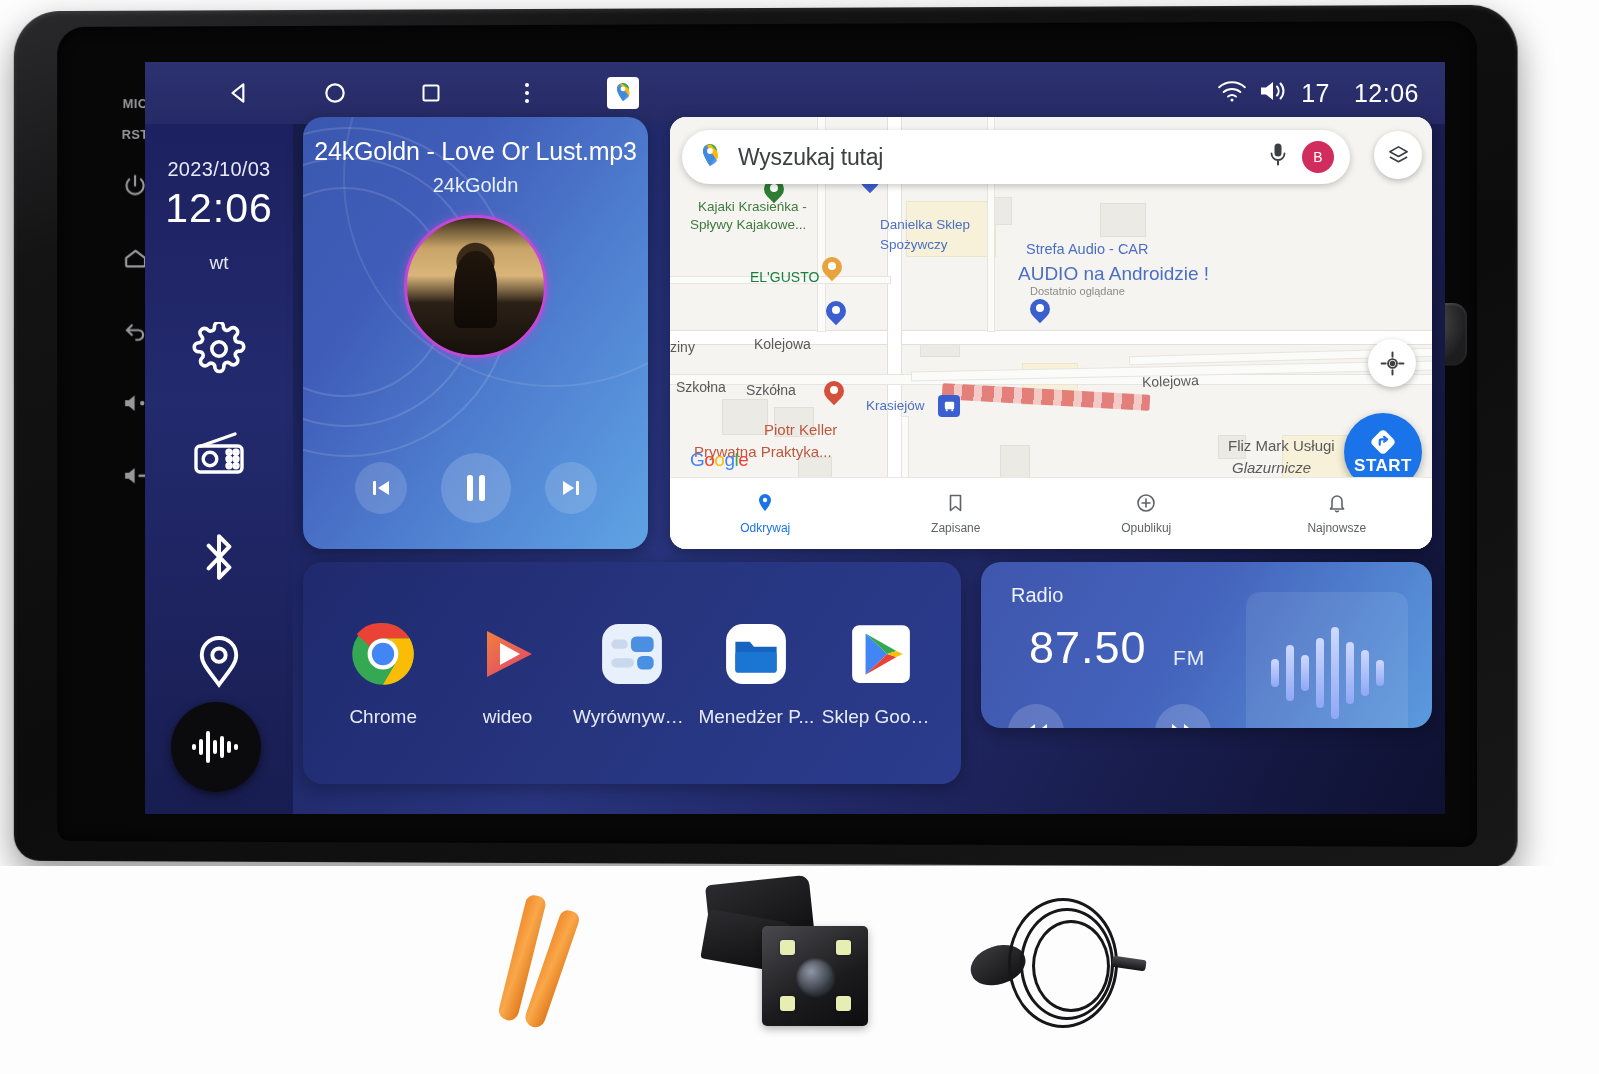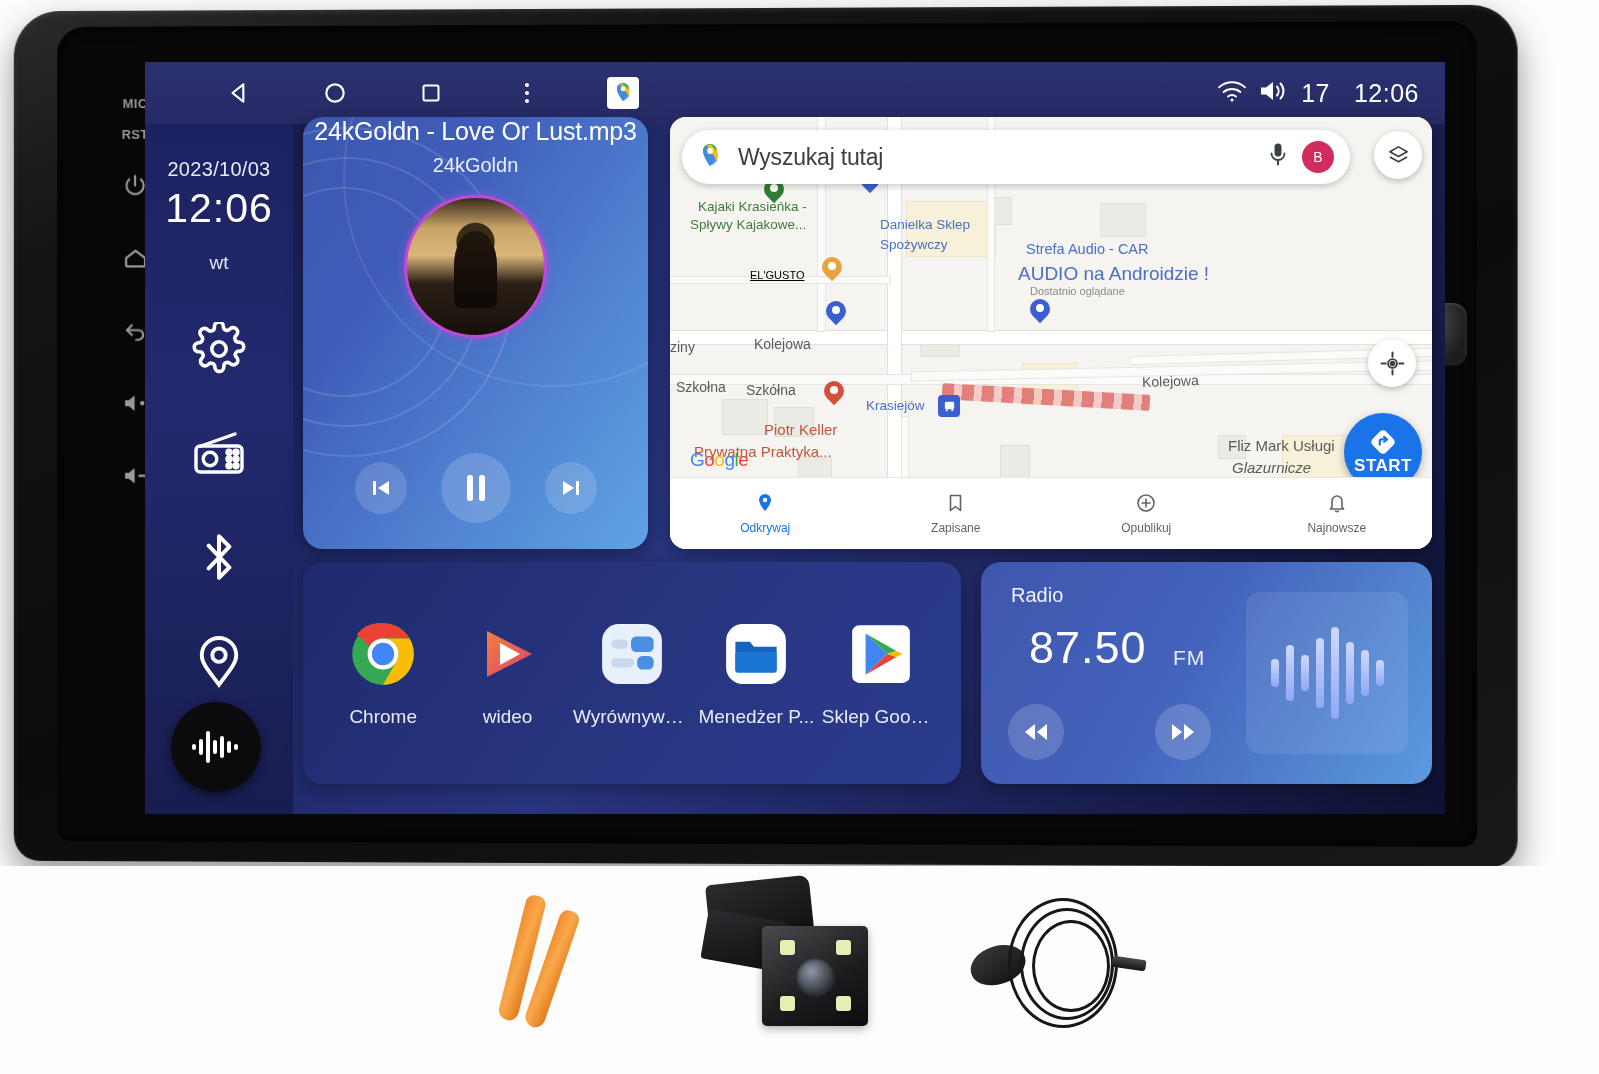--- a/index.html
+++ b/index.html
@@ -107,21 +107,21 @@
     overflow:hidden;
     box-shadow:0 4px 16px rgba(0,0,0,.3);
   }
   .ring { position:absolute; border:2px solid rgba(255,255,255,.13); border-radius:50%; }
   #r1 { width:330px; height:330px; left:-120px; top:10px; }
   #r2 { width:270px; height:270px; left:-92px; top:40px; }
   #r3 { width:210px; height:210px; left:-64px; top:70px; }
   #r4 { width:420px; height:420px; left:40px; top:-150px; border-color:rgba(255,255,255,.10); }
   #mc-title {
     position:relative; color:#fff; font-size:25px; text-align:center;
-    white-space:nowrap; letter-spacing:-.2px;
+    margin-top:20px; white-space:nowrap; letter-spacing:-.2px;
   }
   #mc-artist {
     position:relative; color:#e9f0fb; font-size:20px; text-align:center; margin-top:8px;
   }
   #album-art {
     position:relative; margin:18px auto 0; width:143px; height:143px; border-radius:50%;
     background:
       radial-gradient(circle at 50% 32%, #3a2a18 0 16%, rgba(0,0,0,0) 17%),
       linear-gradient(180deg,#3a2c1a 0%,#c8a468 22%,#d9b57a 42%,#2b2016 62%,#16100a 100%);
     border:3px solid #c348d8;
@@ -153,21 +153,21 @@
   #map-canvas { position:absolute; inset:0; background:#f6f4f0; }
   .road { position:absolute; background:#fff; box-shadow:0 0 0 1px #e3e0da; }
   .road-thin { position:absolute; background:#fbfbfa; box-shadow:0 0 0 1px #e8e5df; }
   .blk { position:absolute; background:#eceae4; border:1px solid #e2dfd8; }
   .pk { position:absolute; background:#f6f1d8; border:1px solid #ece6c9; }
   .lbl { position:absolute; font-size:13.5px; white-space:nowrap; }
   .lbl-road { color:#5a5a5a; font-size:14px; }
   .lbl-green { color:#3f7a3f; }
   .lbl-blue { color:#4a6fc4; }
   .lbl-red { color:#c0563c; }
-  .lbl-org { color:#000000; font-size:11px;text-decoration:underline; }
+  .lbl-org { color:#15803d; font-size:14px; }
   .lbl-sub { color:#8a8a8a; font-size:11px; }
   .pin { position:absolute; width:20px; height:27px; }
   .pin-body {
     width:20px; height:20px; border-radius:50% 50% 50% 0;
     transform:rotate(-45deg);
   }
   .pin-dot { position:absolute; left:6px; top:5px; width:8px; height:8px; border-radius:50%; background:#fff; }
   .sqpin { position:absolute; width:22px; height:22px; border-radius:4px; display:flex; align-items:center; justify-content:center; }
 
   #map-searchbar {
@@ -223,21 +223,21 @@
   }
   .app-item { display:flex; flex-direction:column; align-items:center; width:118px; }
   .app-icon { width:72px; height:72px; display:flex; align-items:center; justify-content:center; }
   .app-label {
     margin-top:16px; color:#e8ebf7; font-size:19px;
     max-width:118px; overflow:hidden; white-space:nowrap; text-overflow:ellipsis; text-align:center;
   }
 
   
   #radio-card {
-    position:absolute; left:836px; top:500px; width:451px; height:222px;
+    position:absolute; left:836px; top:500px; width:451px; height:166px;
     border-radius:20px;
     background:linear-gradient(120deg,#3f56ad 0%,#4463bc 45%,#5b9ade 100%);
     box-shadow:0 4px 16px rgba(0,0,0,.3); overflow:hidden;
   }
   #radio-label { position:absolute; left:30px; top:22px; color:#eef2fb; font-size:20px; }
   #radio-freq { position:absolute; left:48px; top:60px; color:#fff; font-size:45px; font-weight:300; letter-spacing:1px; }
   #radio-band { position:absolute; left:192px; top:84px; color:#e6ecf8; font-size:21px; letter-spacing:1px; }
   .radio-btn {
     position:absolute; top:142px; width:56px; height:56px; border-radius:50%;
     background:rgba(255,255,255,.17); display:flex; align-items:center; justify-content:center; color:#fff;

